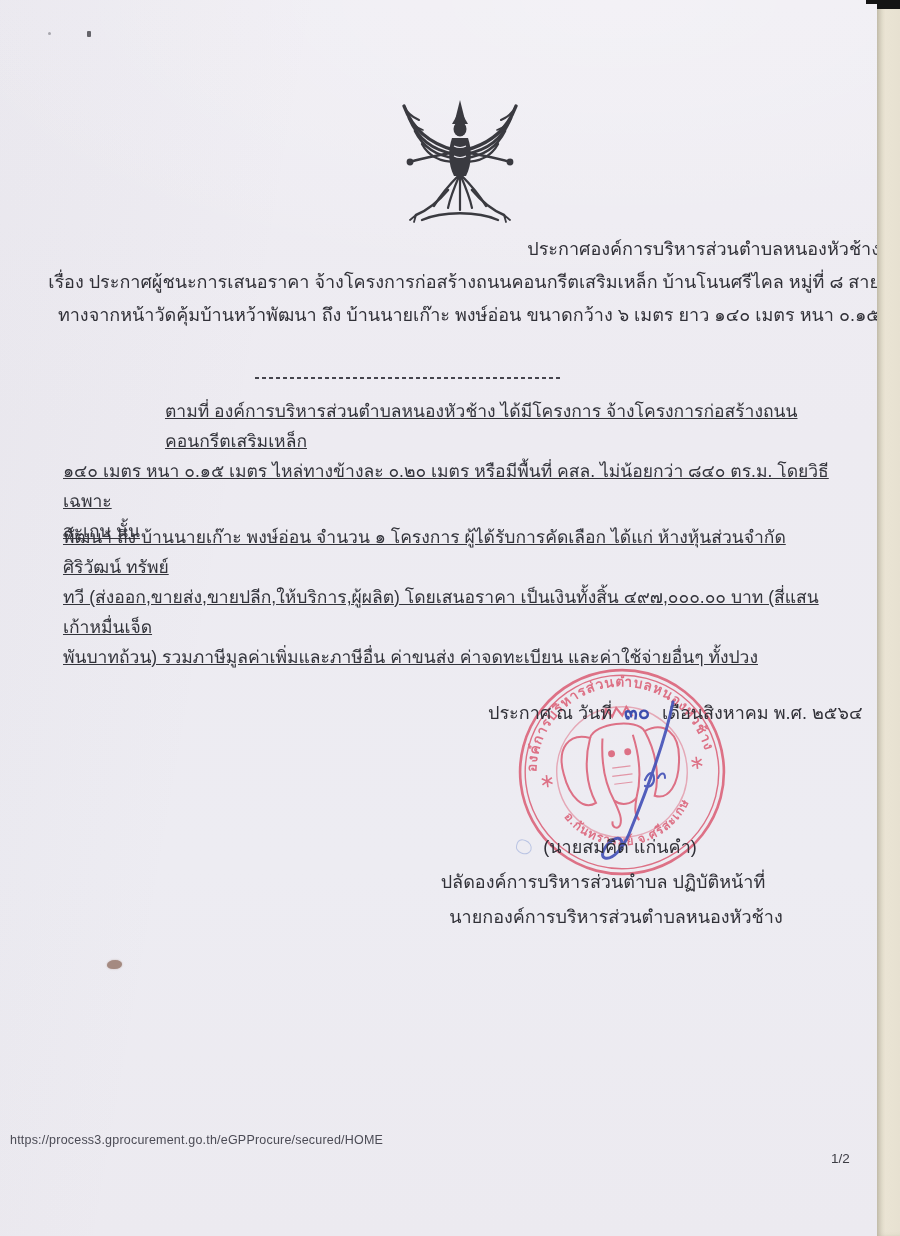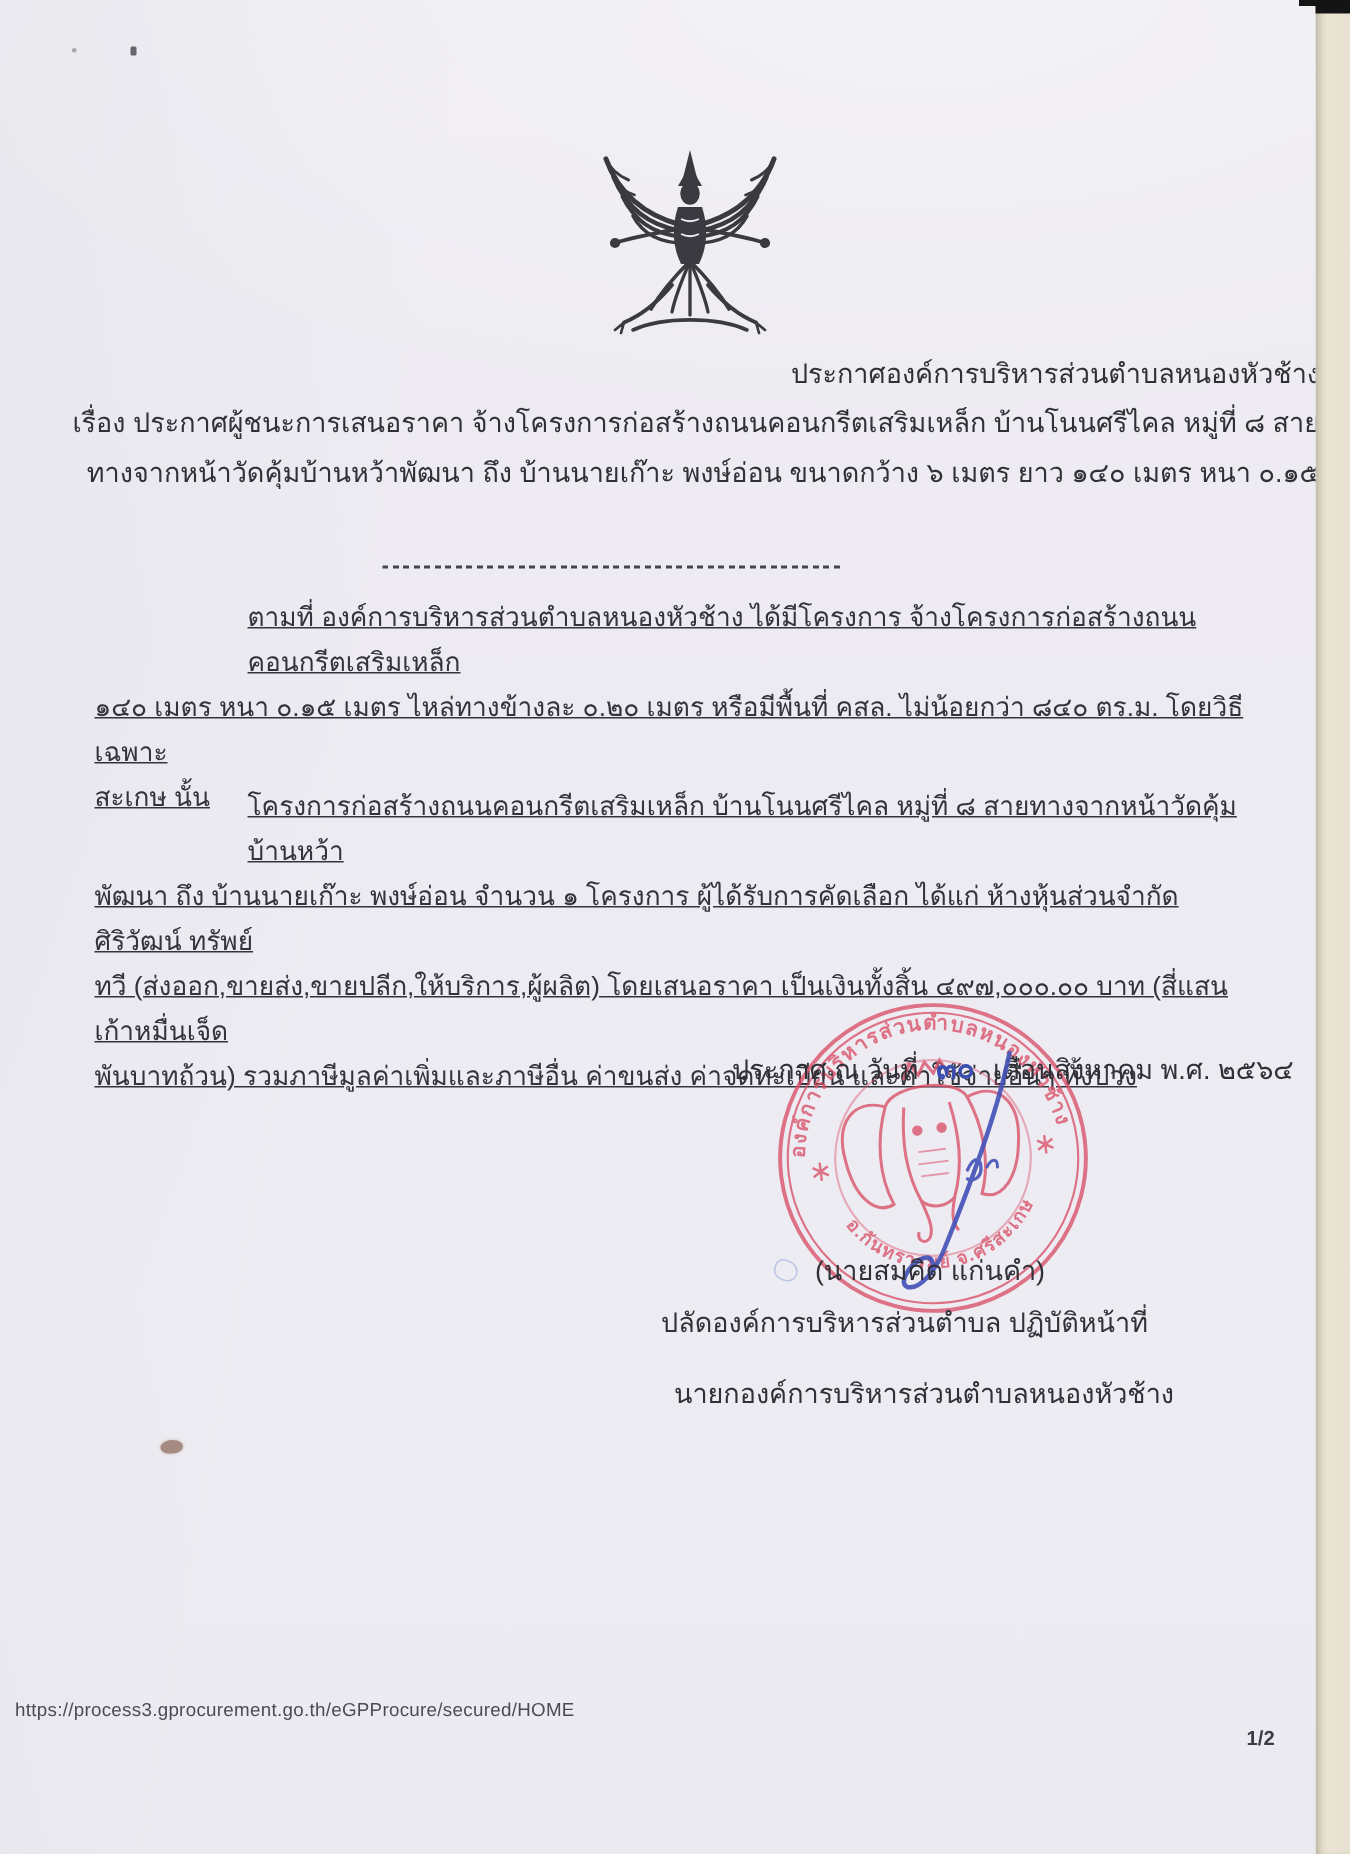--- a/index.html
+++ b/index.html
@@ -76,27 +76,27 @@
   .signer-name{
     position:absolute;left:470px;top:832px;width:300px;text-align:center;
     font-size:18px;color:#303037;z-index:5;
   }
   .signer-pos1{
     position:absolute;left:403px;top:867px;width:400px;text-align:center;
     font-size:18px;color:#303037;z-index:5;
   }
   .signer-pos2{
     position:absolute;left:416px;top:902px;width:400px;text-align:center;
-    font-size:18px;color:#303037;z-index:5;margin-top:12px;
+    font-size:18px;color:#303037;z-index:5;
   }
   .footer-url{
     position:absolute;left:10px;top:1133px;font-size:12.5px;color:#4b4b55;letter-spacing:.2px;
   }
   .page-num{
-    position:absolute;left:831px;top:1151px;font-size:13.5px;color:#3c3c44;font-weight:bold;
+    position:absolute;left:831px;top:1151px;font-size:13.5px;color:#3c3c44;font-weight:normal;
   }
   
   .paper-shade{
     position:absolute;left:0;top:0;width:877px;height:1236px;pointer-events:none;
     background:
       radial-gradient(1200px 500px at 70% 0%,rgba(255,255,255,.25),transparent 60%),
       linear-gradient(100deg,rgba(120,120,140,.04) 0%,transparent 30%);
   }
 </style>
 </head>
@@ -163,21 +163,20 @@
 
   <div class="dashed-sep"></div>
 
   <div class="body-block p1">
     <div class="line indent">ตามที่ องค์การบริหารส่วนตำบลหนองหัวช้าง ได้มีโครงการ จ้างโครงการก่อสร้างถนนคอนกรีตเสริมเหล็ก</div>
     <div class="line">๑๔๐ เมตร หนา ๐.๑๕ เมตร ไหล่ทางข้างละ ๐.๒๐ เมตร หรือมีพื้นที่ คสล. ไม่น้อยกว่า ๘๔๐ ตร.ม. โดยวิธีเฉพาะ</div>
     <div class="line">สะเกษ  นั้น</div>
   </div>
 
   <div class="body-block p2">
-    <div class="line indent">โครงการก่อสร้างถนนคอนกรีตเสริมเหล็ก บ้านโนนศรีไคล หมู่ที่ ๘ สายทางจากหน้าวัดคุ้มบ้านหว้า</div>
     <div class="line">พัฒนา ถึง บ้านนายเก๊าะ พงษ์อ่อน จำนวน ๑ โครงการ ผู้ได้รับการคัดเลือก ได้แก่ ห้างหุ้นส่วนจำกัด ศิริวัฒน์ ทรัพย์</div>
     <div class="line">ทวี (ส่งออก,ขายส่ง,ขายปลีก,ให้บริการ,ผู้ผลิต) โดยเสนอราคา เป็นเงินทั้งสิ้น ๔๙๗,๐๐๐.๐๐ บาท (สี่แสนเก้าหมื่นเจ็ด</div>
     <div class="line">พันบาทถ้วน) รวมภาษีมูลค่าเพิ่มและภาษีอื่น ค่าขนส่ง ค่าจดทะเบียน และค่าใช้จ่ายอื่นๆ ทั้งปวง</div>
   </div>
 
   <div class="date-line">
     <span>ประกาศ ณ วันที่</span><span class="hand-day">๓๐</span><span>เดือนสิงหาคม พ.ศ. ๒๕๖๔</span>
   </div>
 
   <svg class="stamp-wrap" viewBox="0 0 210 210">

